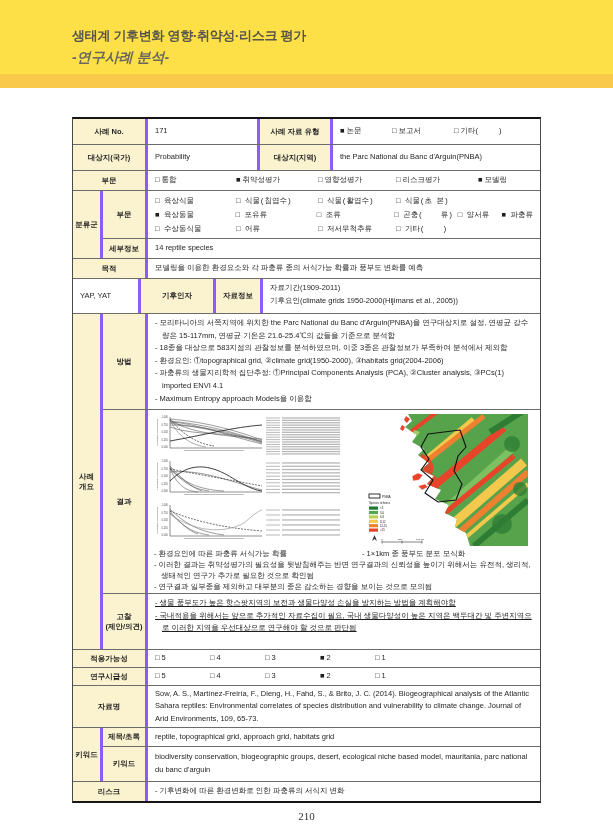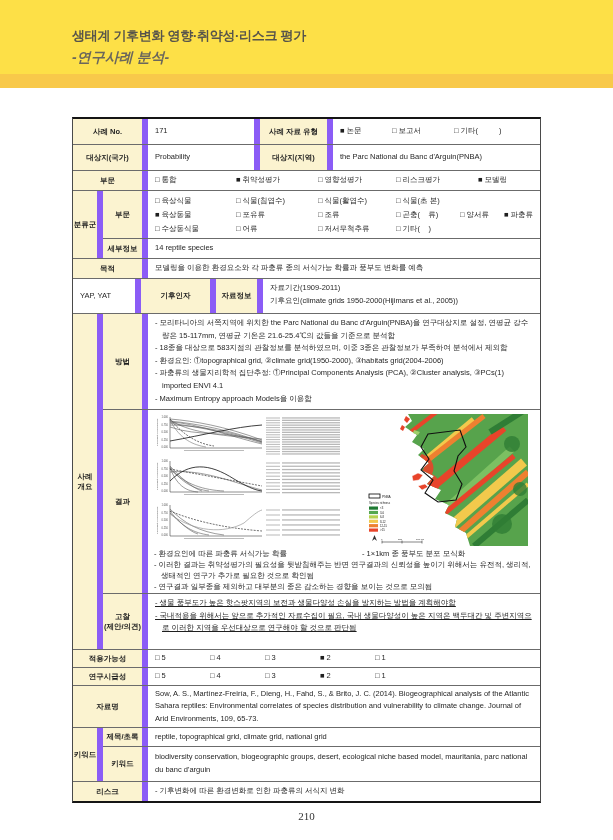--- a/index.html
+++ b/index.html
@@ -10,21 +10,21 @@
   .hdr-sub{position:absolute;left:72px;top:49px;font-size:14px;font-weight:bold;color:#6b675c;font-style:italic;}
   .goldbar{position:absolute;left:0;top:74px;width:613px;height:14px;background:#f8c94a;}
   .pageno{position:absolute;left:0;top:810px;width:613px;text-align:center;font-family:"Liberation Serif",serif;font-size:11px;color:#333;}
 
   .tbl{position:absolute;left:72px;top:117px;width:469px;box-sizing:border-box;
        border-left:1px solid #4a4a4a;border-right:1px solid #4a4a4a;
        border-top:2px solid #151515;border-bottom:2px solid #151515;
        background:#fff;color:#1f1f1f;font-size:7.5px;line-height:1.35;}
   .tr{display:flex;border-bottom:1px solid #6b6b6b;box-sizing:border-box;}
   .tbl > .tr:last-child{border-bottom:none;}
-  .cell{box-sizing:border-box;border-right:6px solid #8b5cf6;display:flex;align-items:center;overflow:hidden;}
+  .cell{box-sizing:border-box;border-right:3px solid #8b5cf6;display:flex;align-items:center;overflow:hidden;}
   .tr .cell:last-child,.subrow .cell:last-child{border-right:none;}
   .lbl{background:#fbf3d0;font-weight:bold;justify-content:center;text-align:center;flex:0 0 auto;flex-direction:column;line-height:1.3;}
   .w30{width:30px}.w45{width:45px}.w75{width:75px}.w112{width:112px}.w73{width:73px}.w68{width:68px}.w47{width:47px}
   .val{padding:2px 7px;flex:1 1 auto;min-width:0;}
   .vfix{flex:0 0 auto;}
   .h26{height:26px}.h20{height:20px}.h48{height:48px}.h19{height:19px}.h35{height:35px}
   .h96{height:96px}.h184{height:184px}.h55{height:55px}.h18{height:18px}.h42{height:42px}.h34{height:34px}
   .grpcol{flex:1 1 auto;display:flex;flex-direction:column;min-width:0;}
   .subrow{display:flex;border-bottom:1px solid #6b6b6b;box-sizing:border-box;}
   .grpcol .subrow:last-child{border-bottom:none;}
@@ -88,21 +88,21 @@
         <span class="sw4">□ 리스크평가</span>
         <span>■ 모델링</span>
       </div>
     </div>
 
     <div class="tr">
       <div class="cell lbl w30">분류군</div>
       <div class="grpcol">
         <div class="subrow h48">
           <div class="cell lbl w45">부문</div>
-          <div class="cell val taxwrap" style="align-items:flex-start;display:block;">
+          <div class="cell val taxwrap" style="align-items:flex-start;display:block;font-family:Liberation Mono, monospace;">
             <div class="taxrow">
               <span class="tw1">□ 육상식물</span>
               <span class="tw2">□ 식물(침엽수)</span>
               <span class="tw3">□ 식물(활엽수)</span>
               <span>□ 식물(초 본)</span>
             </div>
             <div class="taxrow">
               <span class="tw1">■ 육상동물</span>
               <span class="tw2">□ 포유류</span>
               <span class="tw3">□ 조류</span>
@@ -374,21 +374,21 @@
     <div class="tr h42">
       <div class="cell lbl w75">자료명</div>
       <div class="cell val twoLine">Sow, A. S., Martínez-Freiría, F., Dieng, H., Fahd, S., &amp; Brito, J. C. (2014). Biogeographical analysis of the Atlantic Sahara reptiles: Environmental correlates of species distribution and vulnerability to climate change. Journal of Arid Environments, 109, 65-73.</div>
     </div>
 
     <div class="tr">
       <div class="cell lbl w30">키워드</div>
       <div class="grpcol">
         <div class="subrow h19">
           <div class="cell lbl w45">제목/초록</div>
-          <div class="cell val">reptile, topographical grid, climate grid, national grid</div>
+          <div class="cell val">reptile, topographical grid, approach grid, habitats grid</div>
         </div>
         <div class="subrow h34">
           <div class="cell lbl w45">키워드</div>
           <div class="cell val twoLine">biodiversity conservation, biogeographic groups, desert, ecological niche based model, mauritania, parc national du banc d'arguin</div>
         </div>
       </div>
     </div>
 
     <div class="tr h19">
       <div class="cell lbl w75">리스크</div>

